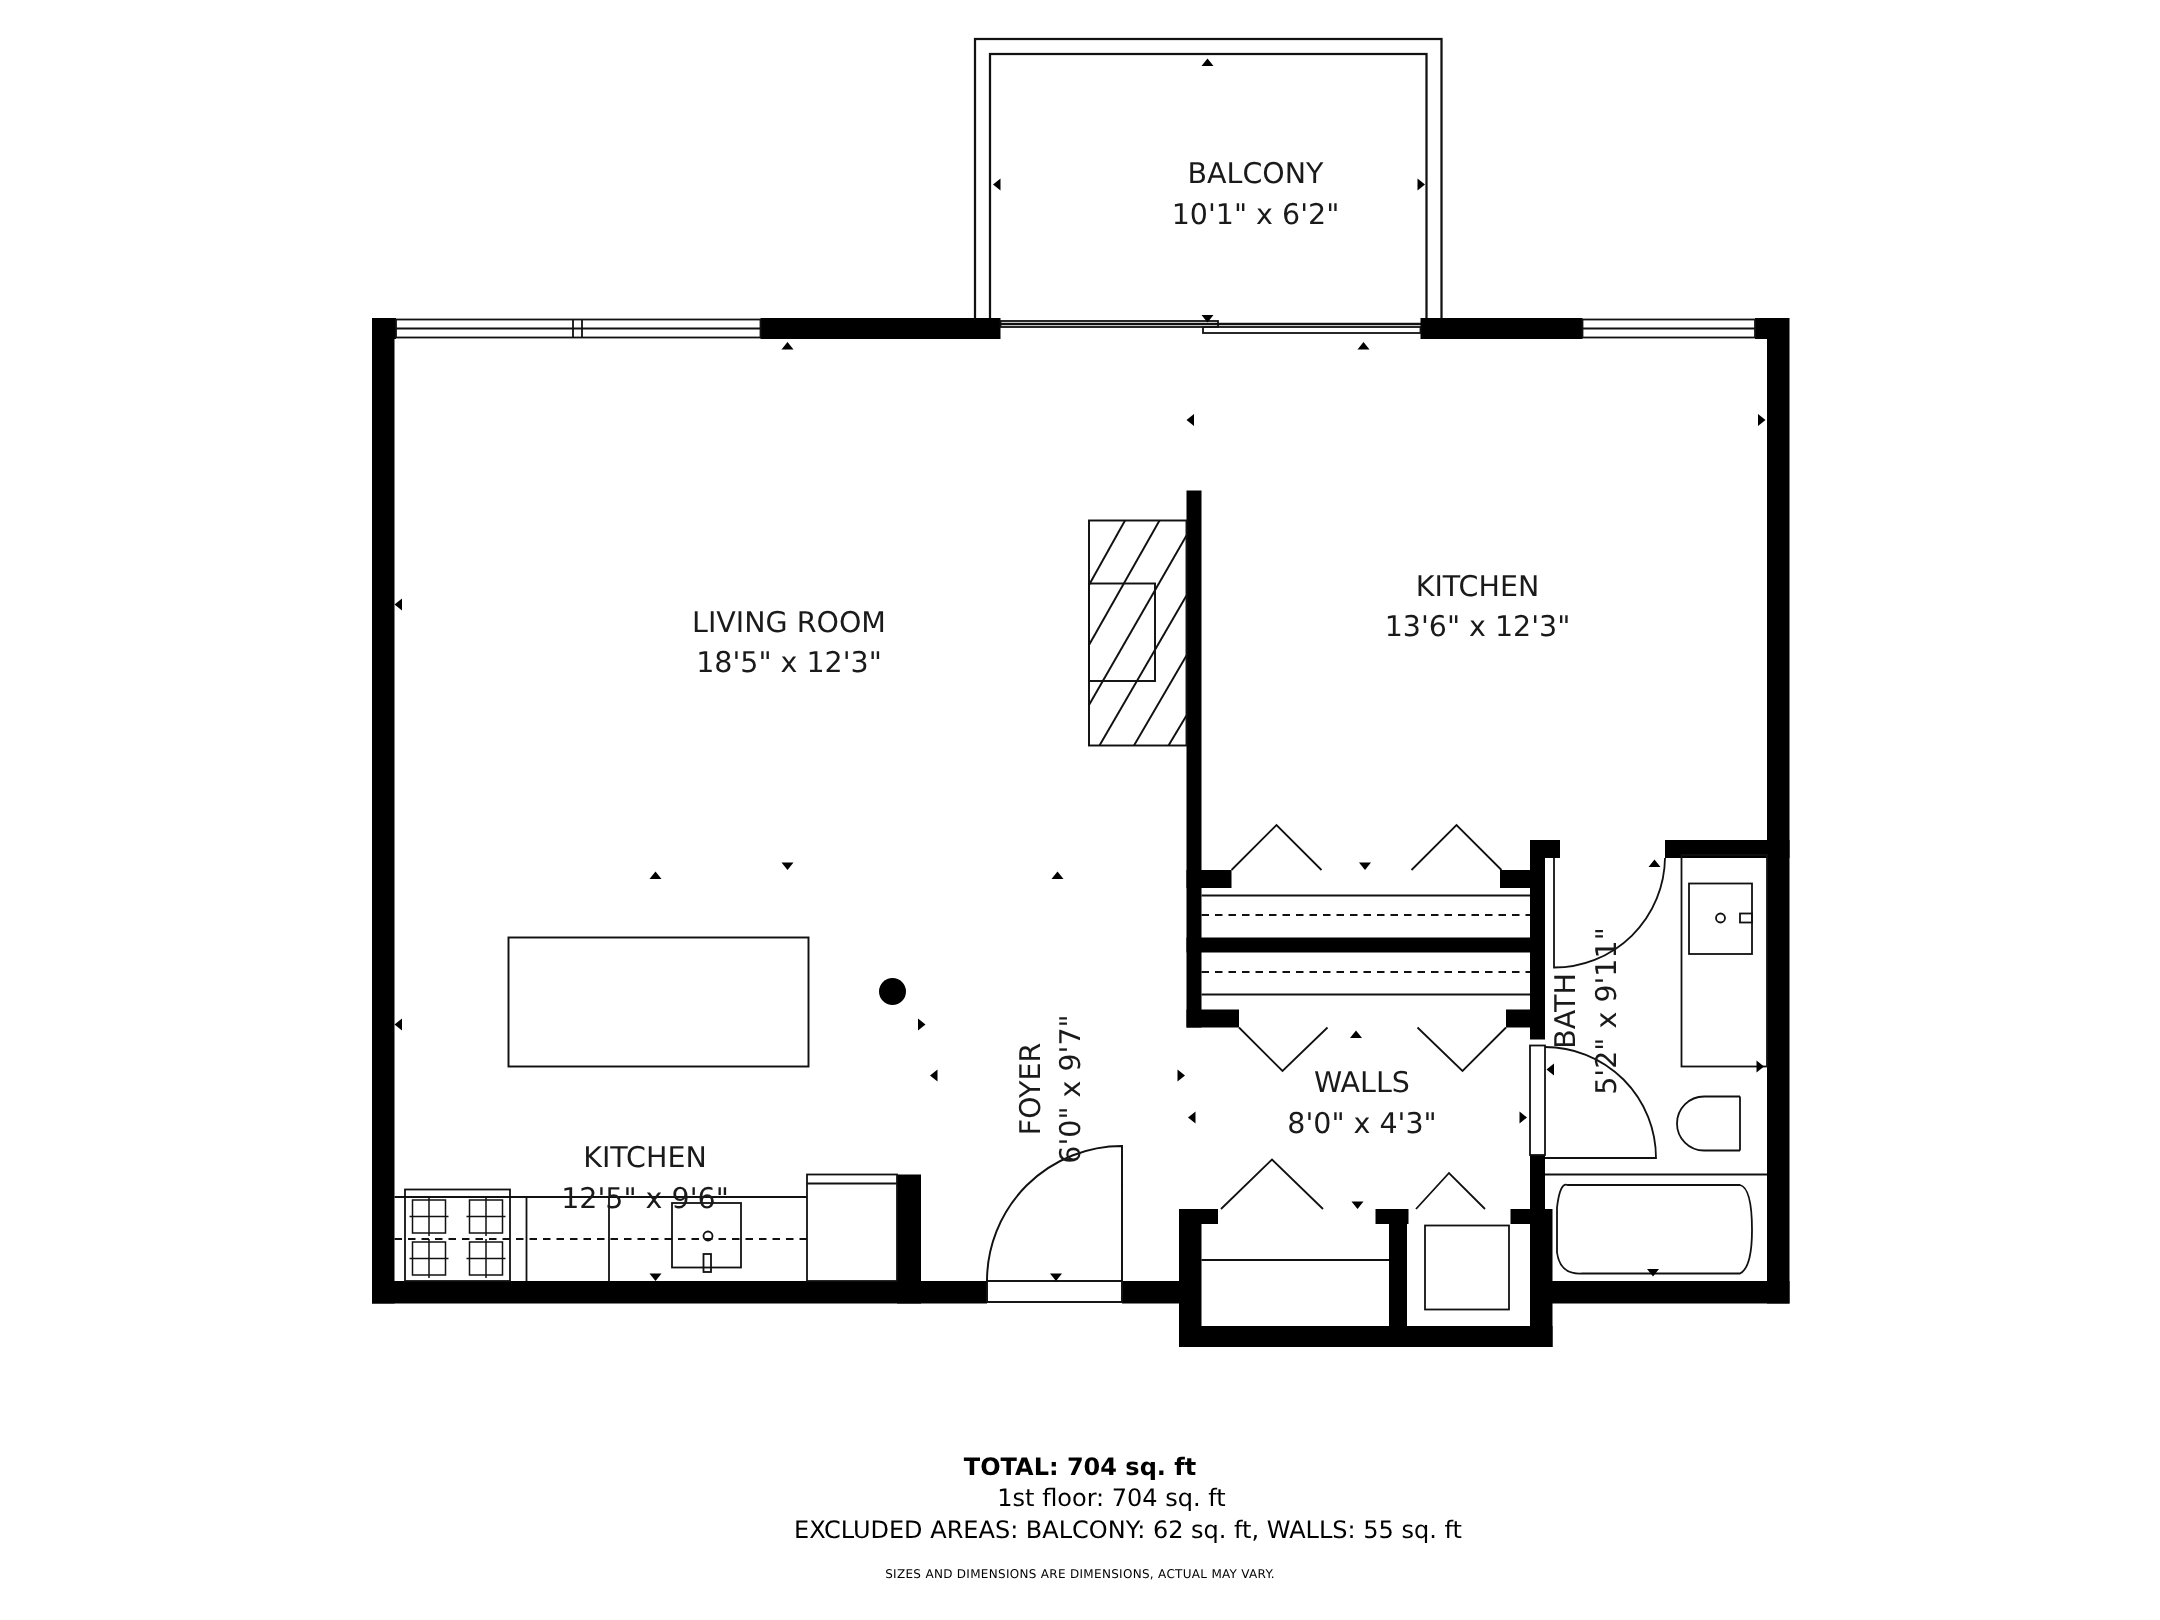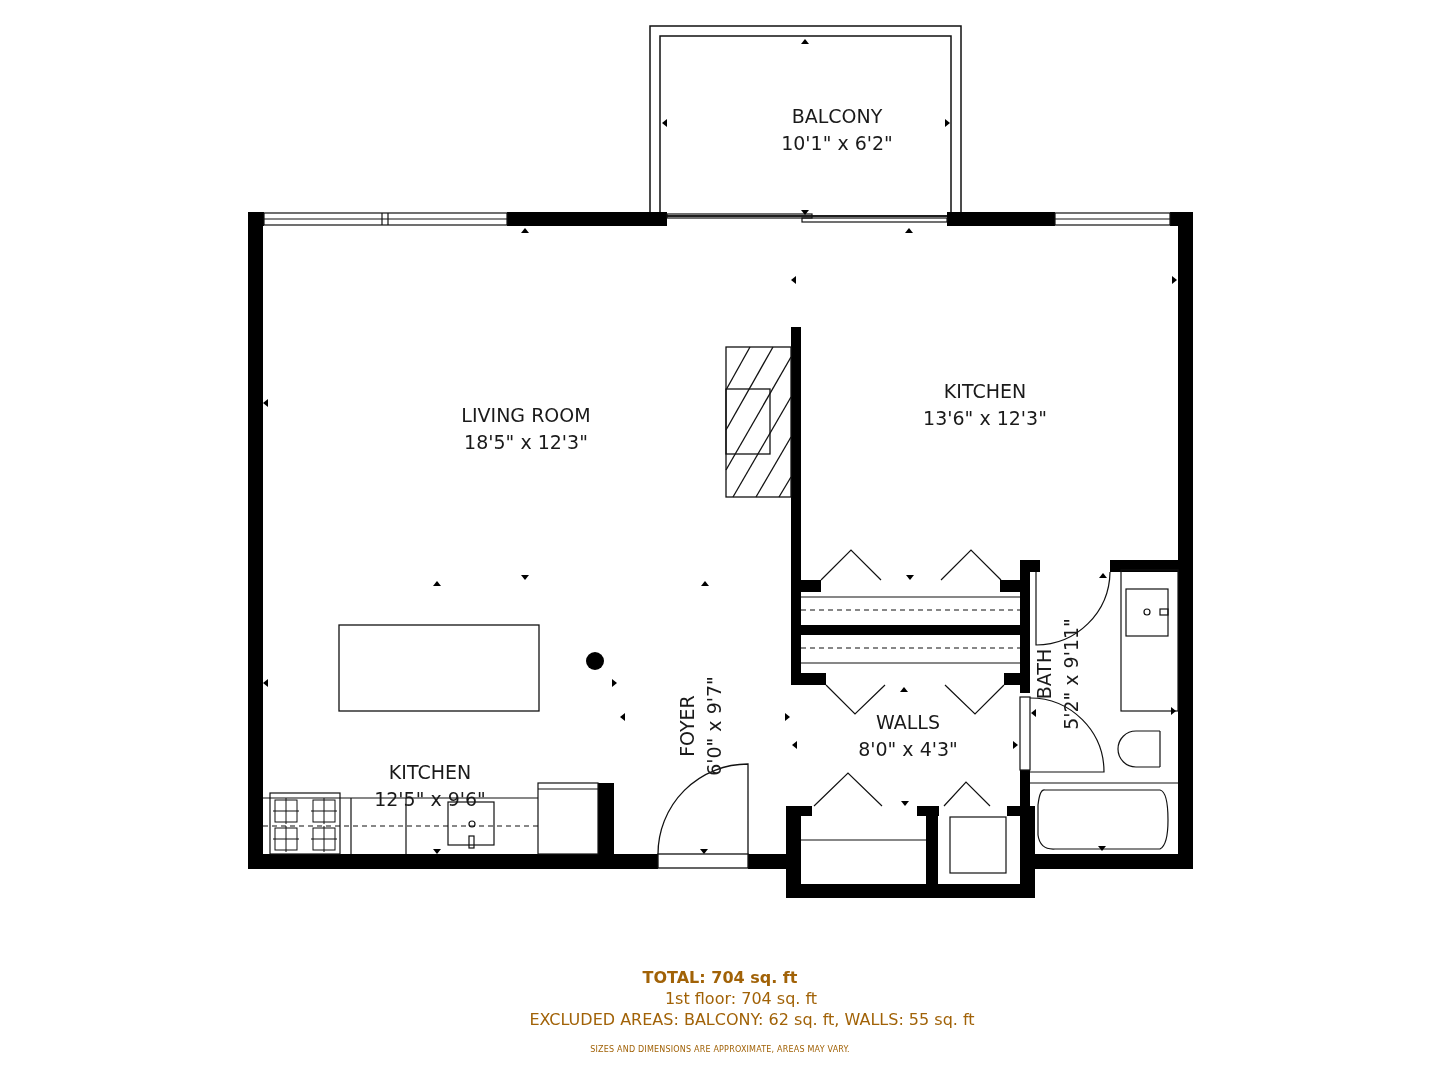--- a/index.html
+++ b/index.html
@@ -1,21 +1,21 @@
 <!DOCTYPE html>
 <html><head>
 <meta charset="utf-8">
 <style>
   html, body { margin: 0; padding: 0; background: #ffffff; }
   body { width: 1440px; height: 1080px; position: relative; overflow: hidden; font-family: "DejaVu Sans", sans-serif; color: #111; }
   svg.plan { position: absolute; left: 0; top: 0; }
   .lbl { position: absolute; text-align: center; font-size: 19px; line-height: 27px; color: #1a1a1a; font-family: "DejaVu Sans", sans-serif; white-space: nowrap; }
   .lbl .nm, .lbl .dm { display: block; }
   .rot { transform: rotate(-90deg); transform-origin: center center; }
-  .footer { position: absolute; left: 0; width: 1440px; text-align: center; color: #a16207; font-family: "DejaVu Sans", sans-serif; }
+  .footer { position: absolute; left: 0; width: 1440px; text-align: center; color: #000000; font-family: "DejaVu Sans", sans-serif; }
   .ft-total { top: 968px; font-size: 16px; font-weight: bold; }
   .ft-floor { top: 989px; font-size: 16px; padding-left: 21px; }
   .ft-excl { top: 1010px; font-size: 16px; margin-left: 32px; }
   .ft-disc { top: 1045px; font-size: 8px; letter-spacing: 0.2px; }
 </style>
 </head>
 <body>
 
 <svg class="plan" width="1440" height="1080" viewBox="0 0 1440 1080" xmlns="http://www.w3.org/2000/svg">
 
@@ -209,13 +209,13 @@
   <span class="dm">8'0" x 4'3"</span>
 </div>
 <div class="lbl rot" style="left:958px; top:647px; width:200px;">
   <span class="nm">BATH</span>
   <span class="dm">5'2" x 9'11"</span>
 </div>
 
 <div class="footer ft-total">TOTAL: 704 sq. ft</div>
 <div class="footer ft-floor">1st floor: 704 sq. ft</div>
 <div class="footer ft-excl">EXCLUDED AREAS: BALCONY: 62 sq. ft, WALLS: 55 sq. ft</div>
-<div class="footer ft-disc">SIZES AND DIMENSIONS ARE APPROXIMATE, AREAS MAY VARY.</div>
+<div class="footer ft-disc">SIZES AND DIMENSIONS ARE DIMENSIONS, ACTUAL MAY VARY.</div>
 
 </body></html>

